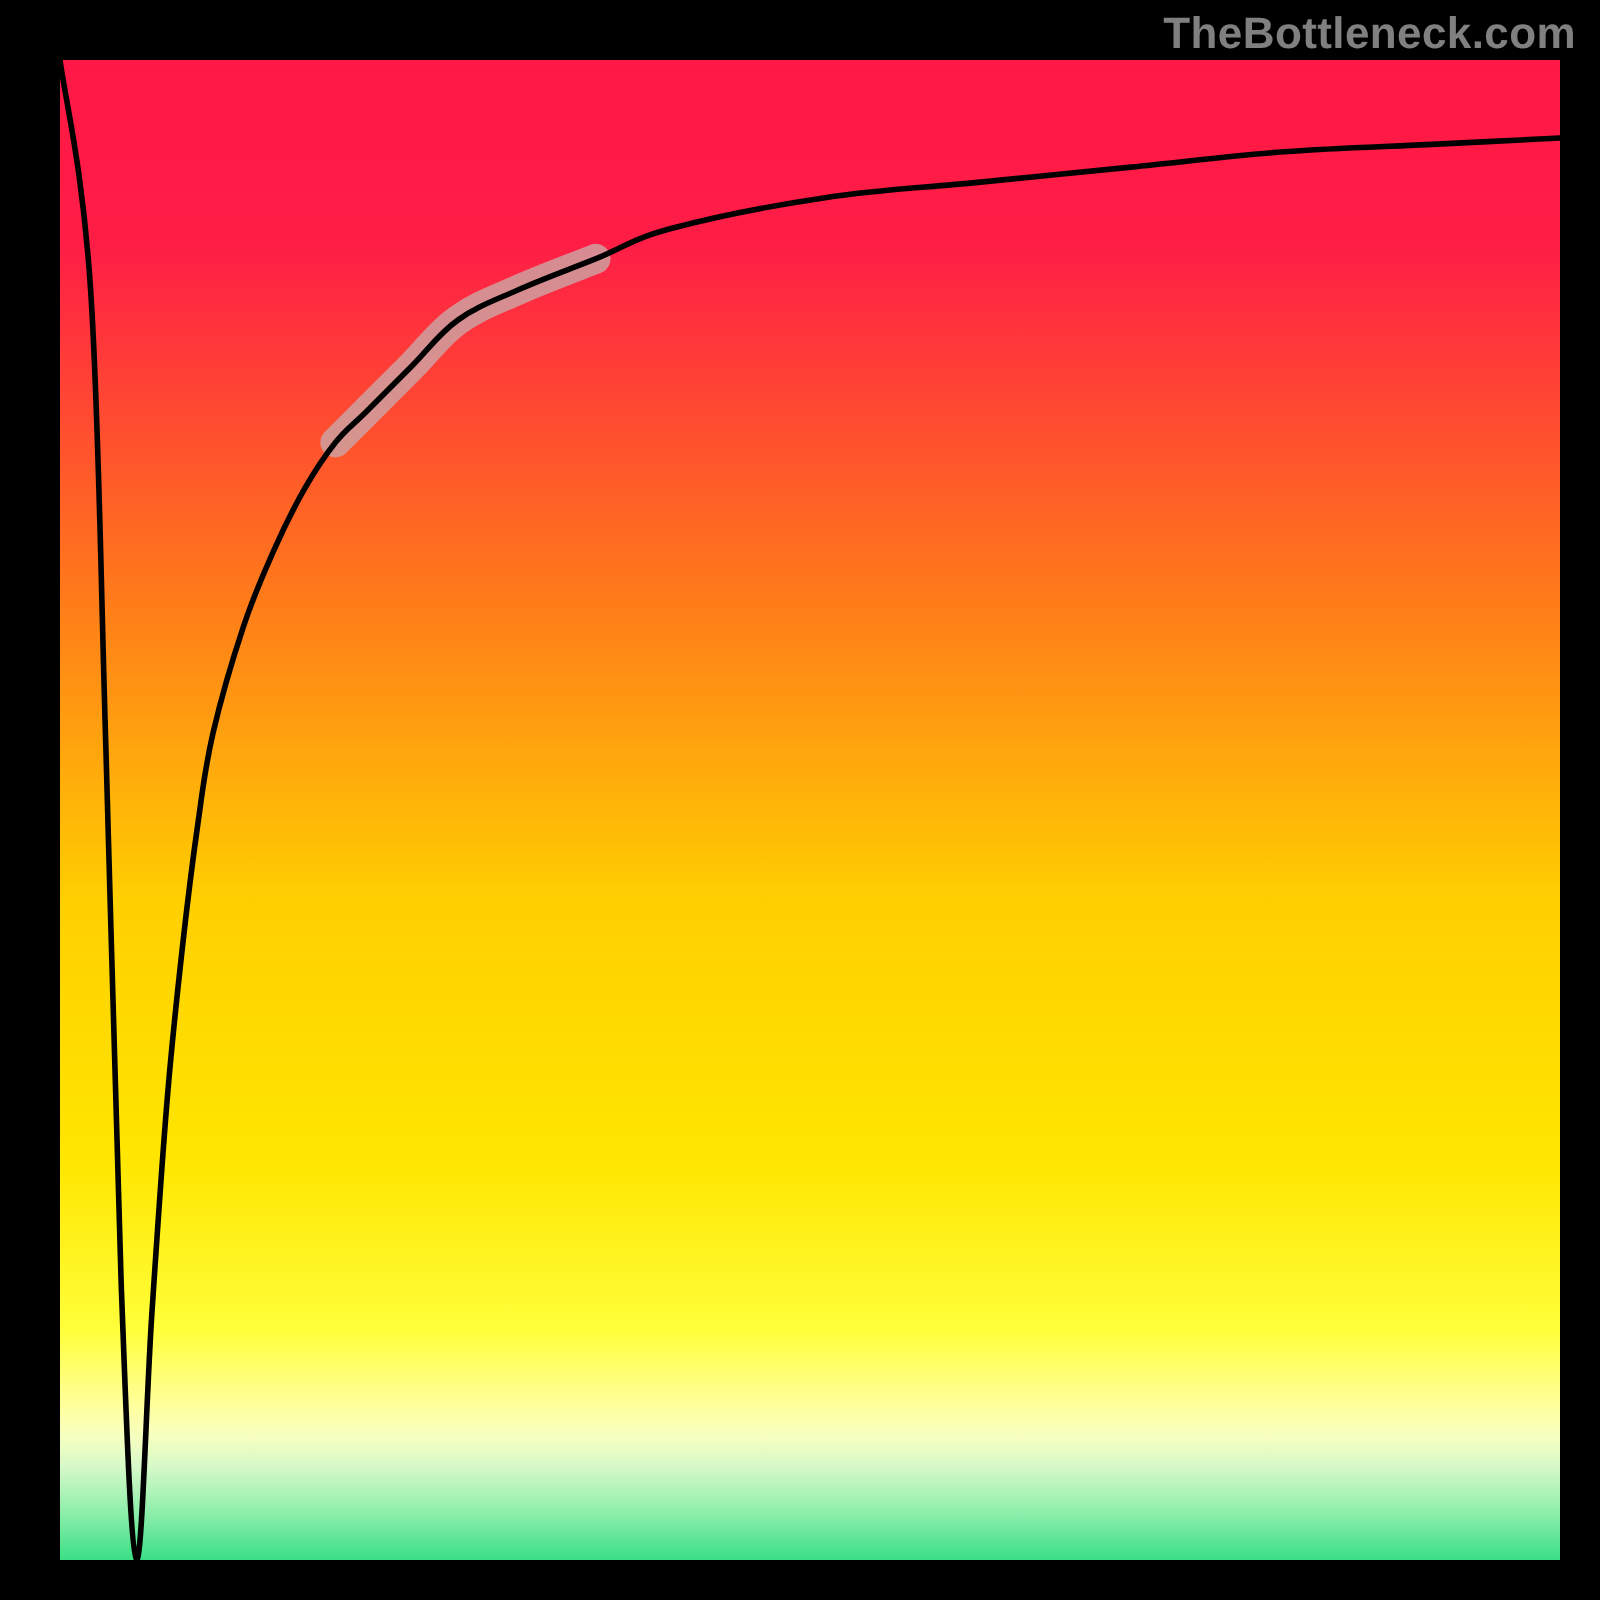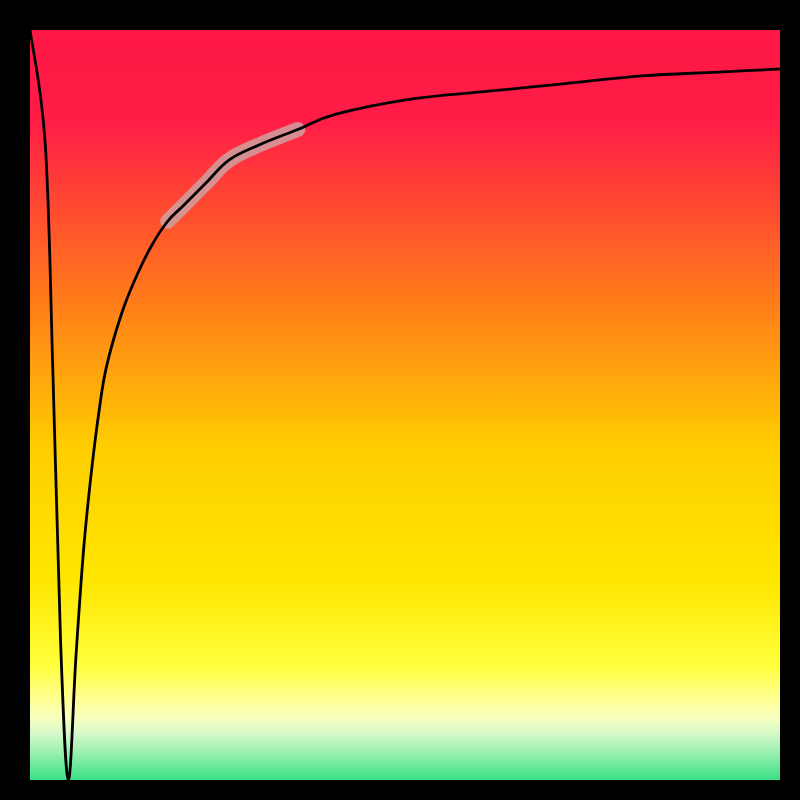--- a/index.html
+++ b/index.html
@@ -30,20 +30,21 @@
   svg.plot {
     position: absolute;
     left: 0;
     top: 0;
   }
 </style>
 </head>
 <body>
 
 <div class="wrap">
+  <div class="attribution">TheBottleneck.com</div>
 
   <svg class="plot" width="800" height="800" viewBox="0 0 800 800">
 
     <defs>
       <linearGradient id="bgGrad" x1="0" y1="0" x2="0" y2="1">
         <stop offset="0%" stop-color="#ff1846"></stop>
         <stop offset="12%" stop-color="#ff1d46"></stop>
         <stop offset="35%" stop-color="#ff7a1a"></stop>
         <stop offset="55%" stop-color="#ffcf00"></stop>
         <stop offset="72%" stop-color="#ffe600"></stop>

